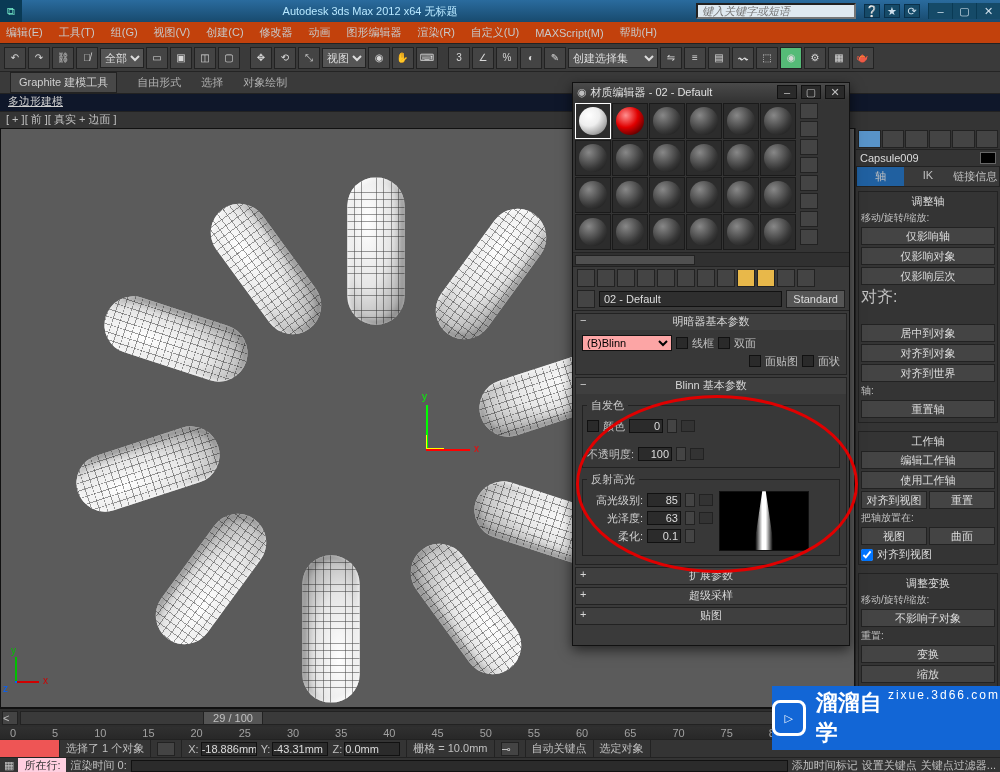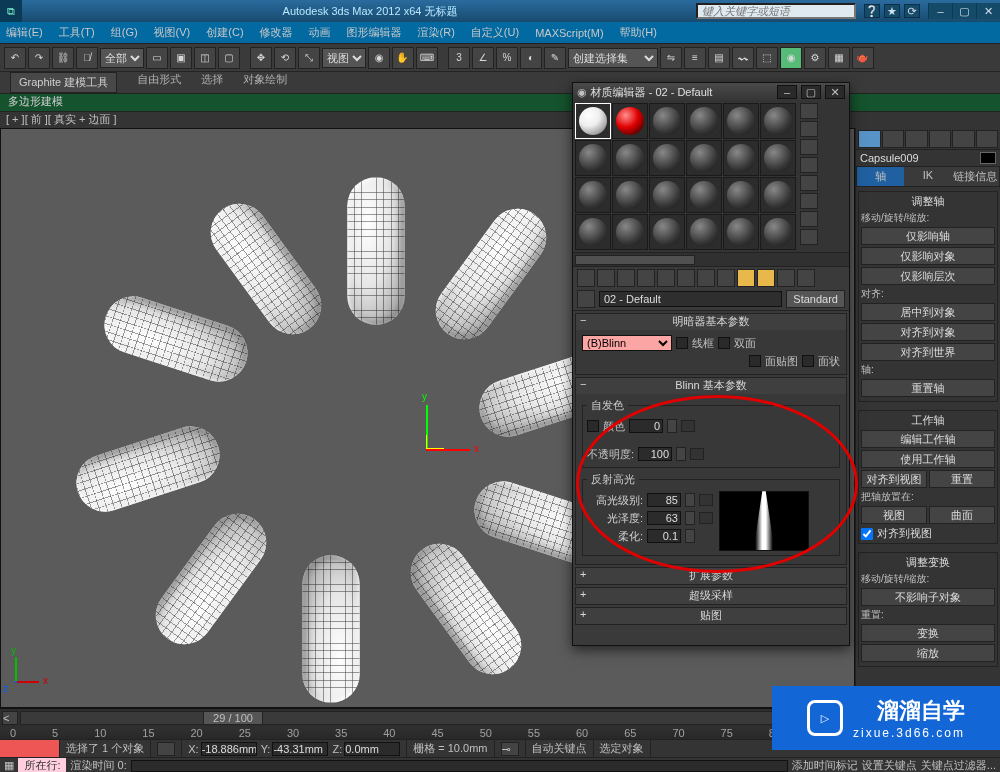--- a/index.html
+++ b/index.html
@@ -9,34 +9,34 @@
 #titlebar { height: 22px; background: linear-gradient(#2a6b9e,#184a6e); display: flex; align-items: center; }
 #titlebar .logo { width: 22px; height: 22px; background: #0a3a55; display:flex;align-items:center;justify-content:center;color:#7ec; }
 #titlebar .title { flex:1; text-align:center; color:#b8e8ff;padding-left:22px; }
 #titlebar .search { width:160px; height:16px; background:#dfe9f0; color:#444; padding:0 4px; font-style:italic;}
 #titlebar .rbtns { display:flex; gap:4px; margin:0 8px;}
 #titlebar .rbtns span{ width:16px;height:14px;background:#154a68;border:1px solid #0a304a;display:flex;align-items:center;justify-content:center;color:#d0e0ec;}
 #titlebar .win { display:flex; }
 #titlebar .win span{ width:24px; height:16px; background:#154a68; border-left:1px solid #0a3a55; display:flex;align-items:center;justify-content:center;color:#d0e0ec;}
 
 
-#menubar { height: 22px; background:#0369a1; border-bottom:1px solid #222; display:flex; align-items:center; padding:0 6px; gap:16px;}
+#menubar { height: 22px; background:#c2410c; border-bottom:1px solid #222; display:flex; align-items:center; padding:0 6px; gap:16px;}
 #menubar span { color:#c8c8c8; }
 
 
 .toolbar { height: 28px; background:#3a3a3a; border-bottom:1px solid #242424; display:flex; align-items:center; padding:0 4px; gap:2px;}
 .toolbar .sep{ width:6px; }
 .toolbar button{ width:22px;height:22px;background:#444;border:1px solid #222;color:#d8d8d8;display:flex;align-items:center;justify-content:center;font-size:10px;}
 .toolbar select{ height:20px;background:#555;color:#ddd;border:1px solid #222;}
 
 
-#graphite { height:22px; background:#3a3a3a; border-bottom:1px solid #222; display:flex; gap:20px; padding:0 10px;}
+#graphite { height:22px; background:#3a3a3a; border-bottom:1px solid #222; display:flex; align-items:center; gap:20px; padding:0 10px;}
 #graphite .tab { color:#d0d0d0; border:1px solid #222; background:#484848; padding:2px 8px;}
 #graphite .lab { color:#b0b0b0;}
-#polybar { height:18px; background:#14532d; border-bottom:1px solid #222; padding:0 8px; color:#d0d0d0;}
+#polybar { height:18px; background:#0f172a; border-bottom:1px solid #222; padding:0 8px; color:#d0d0d0;text-decoration:underline;}
 
 #subobj { height:16px; padding:0 6px; color:#c0c0c0;}
 
 
 #mainrow { position:relative; display:flex; height: calc(772px - 22px - 22px - 28px - 22px - 18px - 16px - 64px); }
 #viewport { flex:1; background:#5b5b5b; position:relative; border:1px solid #111;}
 #rightpanel { width:145px; background:#343434; border-left:1px solid #222; display:flex; flex-direction:column; }
 
 
 .gizmo { position:absolute; }
@@ -123,21 +123,21 @@
 #statusrow .xyz span{ display:flex; align-items:center; gap:2px;}
 #statusrow .xyz input{ width:56px; height:14px; background:#2b2b2b; border:1px solid #111; color:#ddd;}
 #statusrow .lock{ width:18px;height:14px;background:#444;border:1px solid #222;}
 #cmdrow{ height:16px; display:flex; align-items:center; gap:4px; padding:0 4px; border-top:1px solid #222;}
 #cmdrow .pink{ background:#ffcfe0; color:#333; padding:0 6px;}
 #cmdrow .input{ flex:1; height:12px; background:#2b2b2b; border:1px solid #111;}
 
 
 #watermark{ position:absolute; right:0; bottom:22px; width:228px; height:64px; background:#1266d6; color:#fff; display:flex; align-items:center; justify-content:center; gap:10px; z-index:80;}
 #watermark .icon{ width:36px;height:36px;border:3px solid #fff;border-radius:8px;display:flex;align-items:center;justify-content:center;}
-#watermark .txt{ display:flex; flex-direction:column; align-items:flex-end;}
+#watermark .txt{ display:flex; flex-direction:row; align-items:flex-start;}
 #watermark .big{ font-size:22px; font-weight:bold;}
 #watermark .small{ font-size:12px; letter-spacing:2px;}
 </style>
 </head>
 <body>
 
 <div id="titlebar">
   <div class="logo">⧉</div>
   <div class="title">Autodesk 3ds Max 2012 x64   无标题</div>
   <input class="search" placeholder="键入关键字或短语" style="">
@@ -260,21 +260,21 @@
       <span class="act">轴</span>
       <span>IK</span>
       <span>链接信息</span>
     </div>
     <div class="pgroup">
       <div class="ph">调整轴</div>
       <div style="font-size:10px;margin-bottom:2px;">移动/旋转/缩放:</div>
       <button>仅影响轴</button>
       <button>仅影响对象</button>
       <button>仅影响层次</button>
-      <div style="font-size:10px;margin-bottom:2px;">对齐:</div>
+      <div style="font-size:16px;margin-bottom:16px;">对齐:</div>
       <button>居中到对象</button>
       <button>对齐到对象</button>
       <button>对齐到世界</button>
       <div style="font-size:10px;margin-bottom:2px;">轴:</div>
       <button>重置轴</button>
     </div>
     <div class="pgroup">
       <div class="ph">工作轴</div>
       <button>编辑工作轴</button>
       <button>使用工作轴</button>

